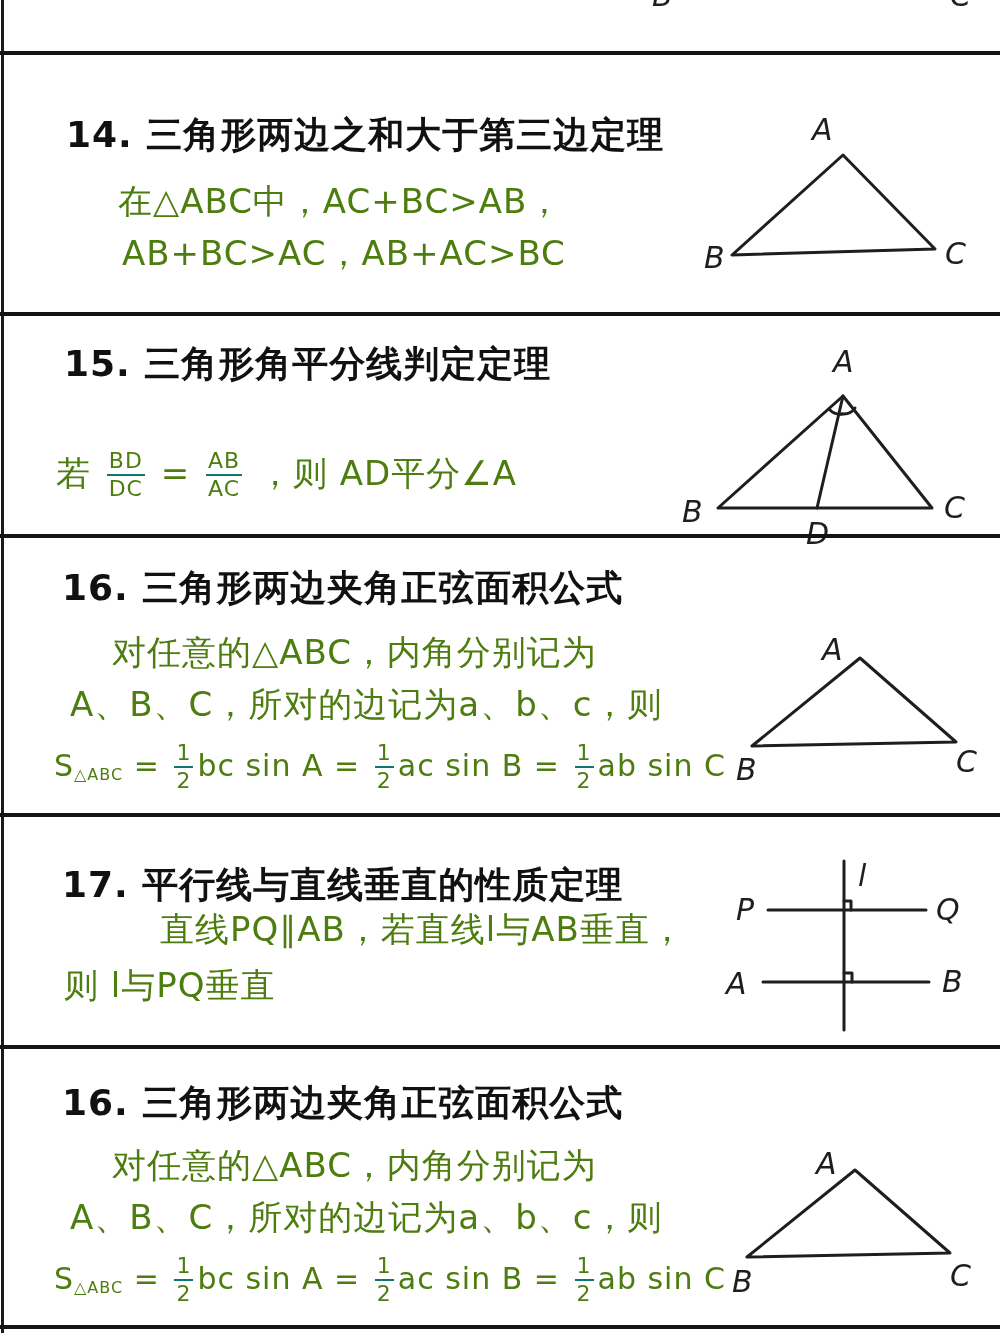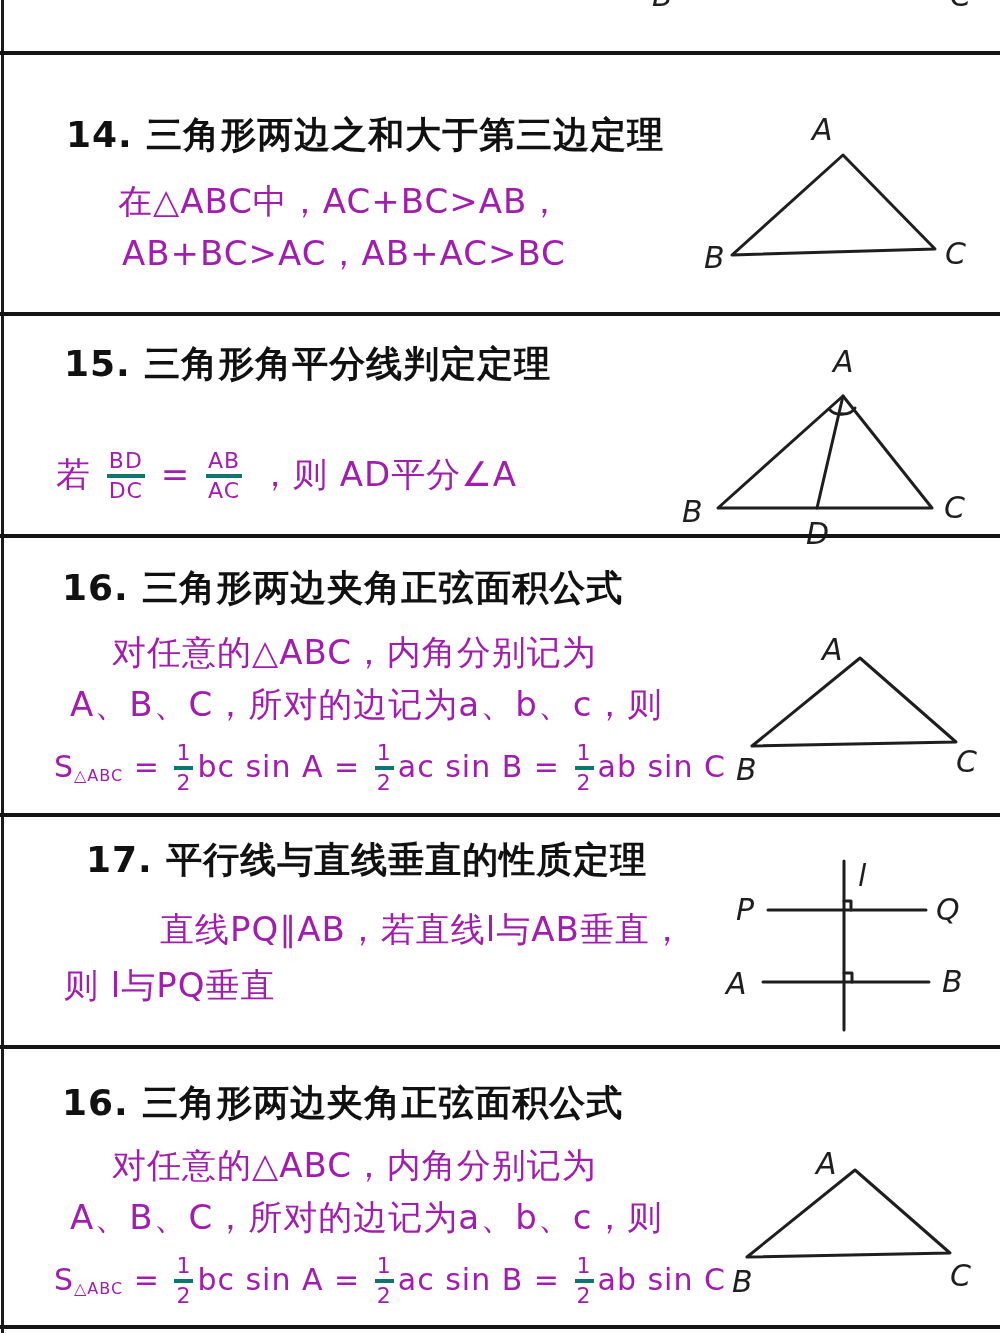--- a/index.html
+++ b/index.html
@@ -2,23 +2,23 @@
 <html><head>
 <meta charset="utf-8">
 <style>
   html, body { margin: 0; padding: 0; background: #ffffff; }
   body { width: 1000px; height: 1333px; position: relative; overflow: hidden;
          font-family: "DejaVu Sans", sans-serif; color: #1a1a1a; }
   .vline { position: absolute; left: 1px; top: 0; width: 3px; height: 1333px; background: #1a1a1a; }
   .hline { position: absolute; left: 0; width: 1000px; height: 4px; background: #141414; }
   .section { position: absolute; left: 0; width: 1000px; text-align: right; }
   .title { position: absolute; font-weight: bold; font-size: 36px; letter-spacing: 1px; color: #111; white-space: nowrap; }
-  .line { position: absolute; font-size: 34px; color: #a21caf; white-space: nowrap; letter-spacing: 1px; }
+  .line { position: absolute; font-size: 34px; color: #4d7c0f; white-space: nowrap; letter-spacing: 1px; }
   .frac { display: inline-flex; flex-direction: column; align-items: center; vertical-align: middle; font-size: 22px; line-height: 1; margin: 0 4px; }
-  .frac .num { border-bottom: 4px solid #0f766e; padding: 0 2px 2px; }
+  .frac .num { border-bottom: 2px solid #0f766e; padding: 0 2px 2px; }
   .frac .den { padding-top: 2px; }
   .sub { font-size: 16px; vertical-align: -4px; }
   svg.fig { position: absolute; overflow: visible; }
   svg.fig line, svg.fig polygon, svg.fig path, svg.fig polyline { stroke: #1e1e1e; stroke-width: 3; fill: none; stroke-linecap: round; stroke-linejoin: round; }
   svg.fig text { font-family: "DejaVu Sans", sans-serif; font-size: 30px; fill: #1e1e1e; font-style: italic; }
   .partial-top { position: absolute; top: -22px; font-size: 30px; font-style: italic; color: #1e1e1e; }
 </style>
 </head>
 <body>
 
@@ -105,21 +105,21 @@
   <svg class="fig" style="left:720px;top:42px;" width="270" height="210">
     <polygon points="140,78 32,166 236,162"></polygon>
     <text x="102" y="80">A</text>
     <text x="16" y="200">B</text>
     <text x="236" y="192">C</text>
   </svg>
 </div>
 <div class="hline" style="top:813px;"></div>
 
 <div class="section" style="top:817px;height:228px;">
-  <div class="title" style="left:62px;top:19px;margin-left:24px;">
+  <div class="title" style="left:62px;top:44px;">
     <span>17.</span>
     <span>平行线与直线垂直的性质定理</span>
   </div>
   <div class="line" style="left:116px;top:90px;margin-left:44px;">直线PQ∥AB，若直线l与AB垂直，</div>
   <div class="line" style="left:64px;top:146px;">则 l与PQ垂直</div>
   <svg class="fig" style="left:710px;top:23px;" width="280" height="200">
     <line x1="134" y1="21" x2="134" y2="190"></line>
     <line x1="58" y1="70" x2="216" y2="70"></line>
     <line x1="53" y1="142" x2="219" y2="142"></line>
     <polyline points="134,61 141,61 141,70"></polyline>

